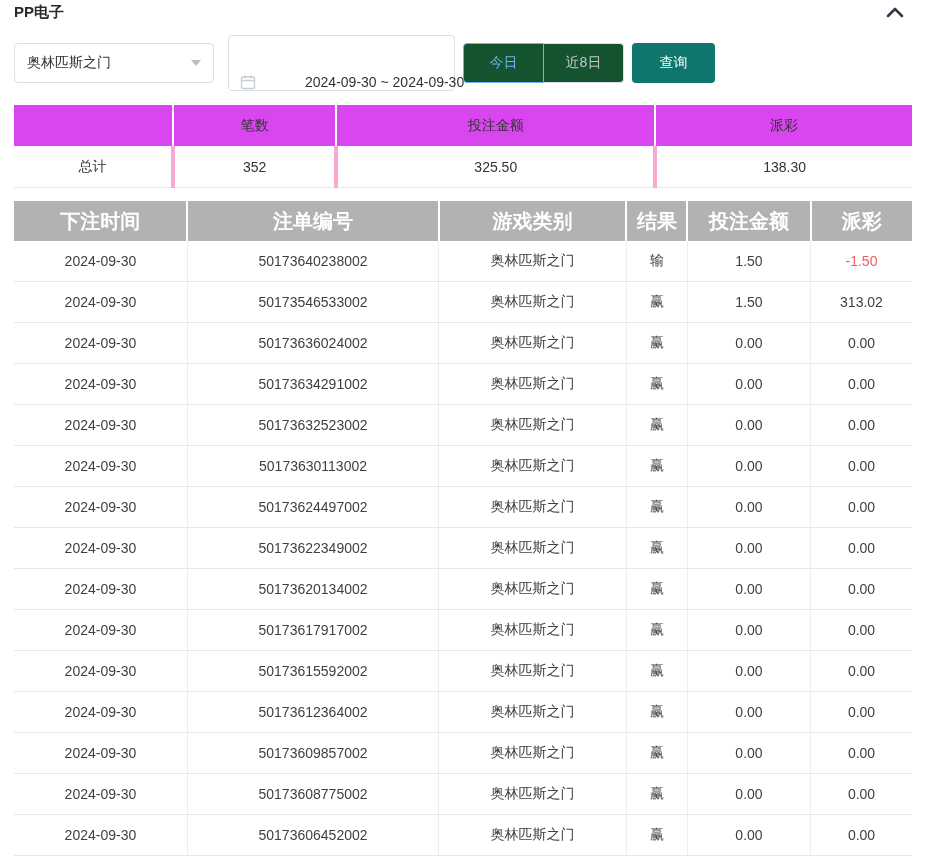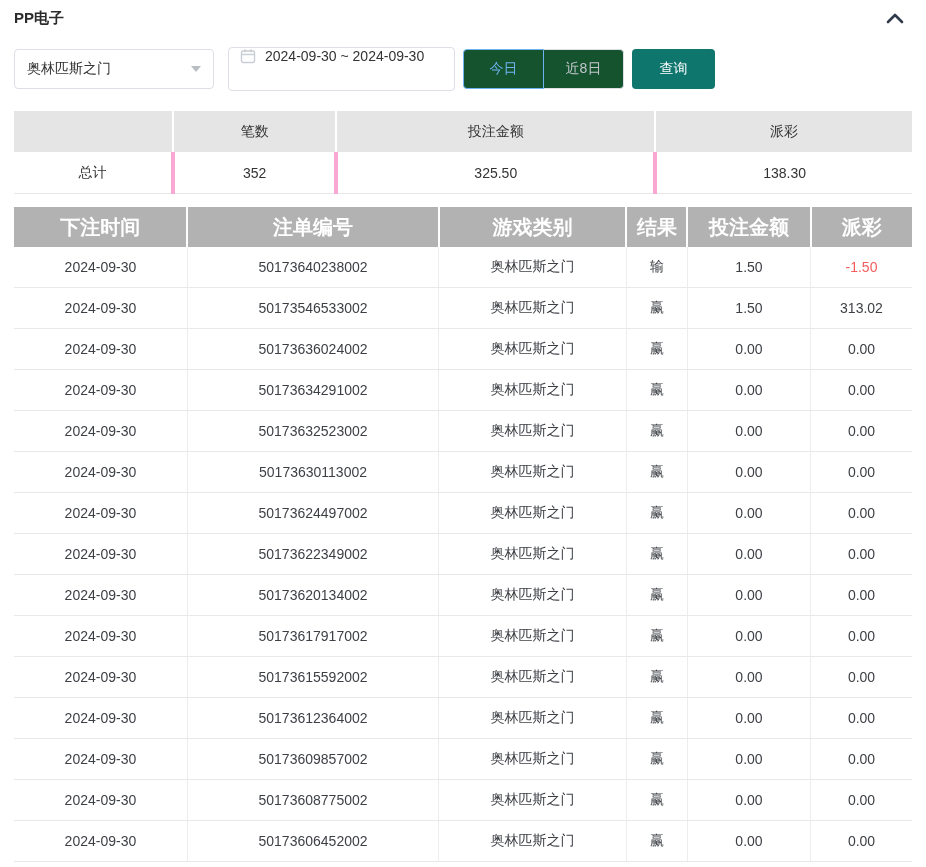--- a/index.html
+++ b/index.html
@@ -7,21 +7,21 @@
     width:926px; height:867px; overflow:hidden;
     background:#ffffff;
     font-family:"Liberation Sans","DejaVu Sans",sans-serif;
     color:#333;
   }
   .page { padding:0 14px; }
 
   
   .panel-header {
     display:flex; justify-content:space-between; align-items:center;
-    padding-top:6px; height:24px;
+    padding-top:0; height:24px;
   }
   .panel-title { font-size:15px; font-weight:700; color:#2b2b2b; }
   .collapse-btn {
     width:22px; height:16px; margin-right:6px;
     display:flex; align-items:center; justify-content:center;
     cursor:pointer; background:none; border:none; padding:0;
   }
 
   
   .filter-bar { display:flex; align-items:center; margin-top:19px; height:40px; }
@@ -30,23 +30,23 @@
     border:1px solid #dcdfe6; border-radius:4px; background:#fff;
     display:flex; align-items:center; justify-content:space-between;
     padding:0 12px; font-size:14px; color:#333; cursor:pointer;
   }
   .caret-down {
     width:0; height:0;
     border-left:5px solid transparent; border-right:5px solid transparent;
     border-top:6px solid #b9bdc4;
   }
   .date-box {
-    width:227px; height:44px; box-sizing:border-box; margin-left:14px;
+    width:227px; height:56px; box-sizing:border-box; margin-left:14px;
     border:1px solid #dcdfe6; border-radius:4px; background:#fff;
-    display:flex; align-items:flex-start; padding:0 11px; cursor:pointer;
+    display:flex; align-items:flex-end; padding:0 11px; cursor:pointer;gap:40px;
   }
   .date-box .cal { flex:0 0 auto; margin-right:9px; display:flex; }
   .date-text { font-size:14px; color:#333; white-space:nowrap; }
 
   .btn-group { display:flex; margin-left:8px; }
   .qbtn {
     width:81px; height:40px; box-sizing:border-box;
     background:#14532d; border:1px solid #dcdfe6; color:#c3c7cd;
     font-size:14px; font-family:inherit; cursor:pointer; padding:0;
   }
@@ -58,21 +58,21 @@
   .query-btn {
     width:83px; height:40px; margin-left:8px;
     background:#0f766e; color:#fff; border:none; border-radius:4px;
     font-size:14px; font-family:inherit; cursor:pointer;
   }
 
   
   table { border-collapse:collapse; table-layout:fixed; width:898px; }
   .summary-table { margin-top:22px; }
   .summary-table th {
-    height:39px; background:#e5e5e5; font-size:14px; font-weight:400;
+    height:39px; background:#d946ef; font-size:14px; font-weight:400;
     color:#333; text-align:center; border-right:2px solid #fff;margin-top:12px;
   }
   .summary-table th:last-child { border-right:none; }
   .summary-table td {
     height:39px; font-size:14px; color:#333; text-align:center;
     background:#fff; border-bottom:1px solid #e8e8e8;
     border-right:4px solid #f9a8d4;
   }
   .summary-table td:last-child { border-right:none; }
 

